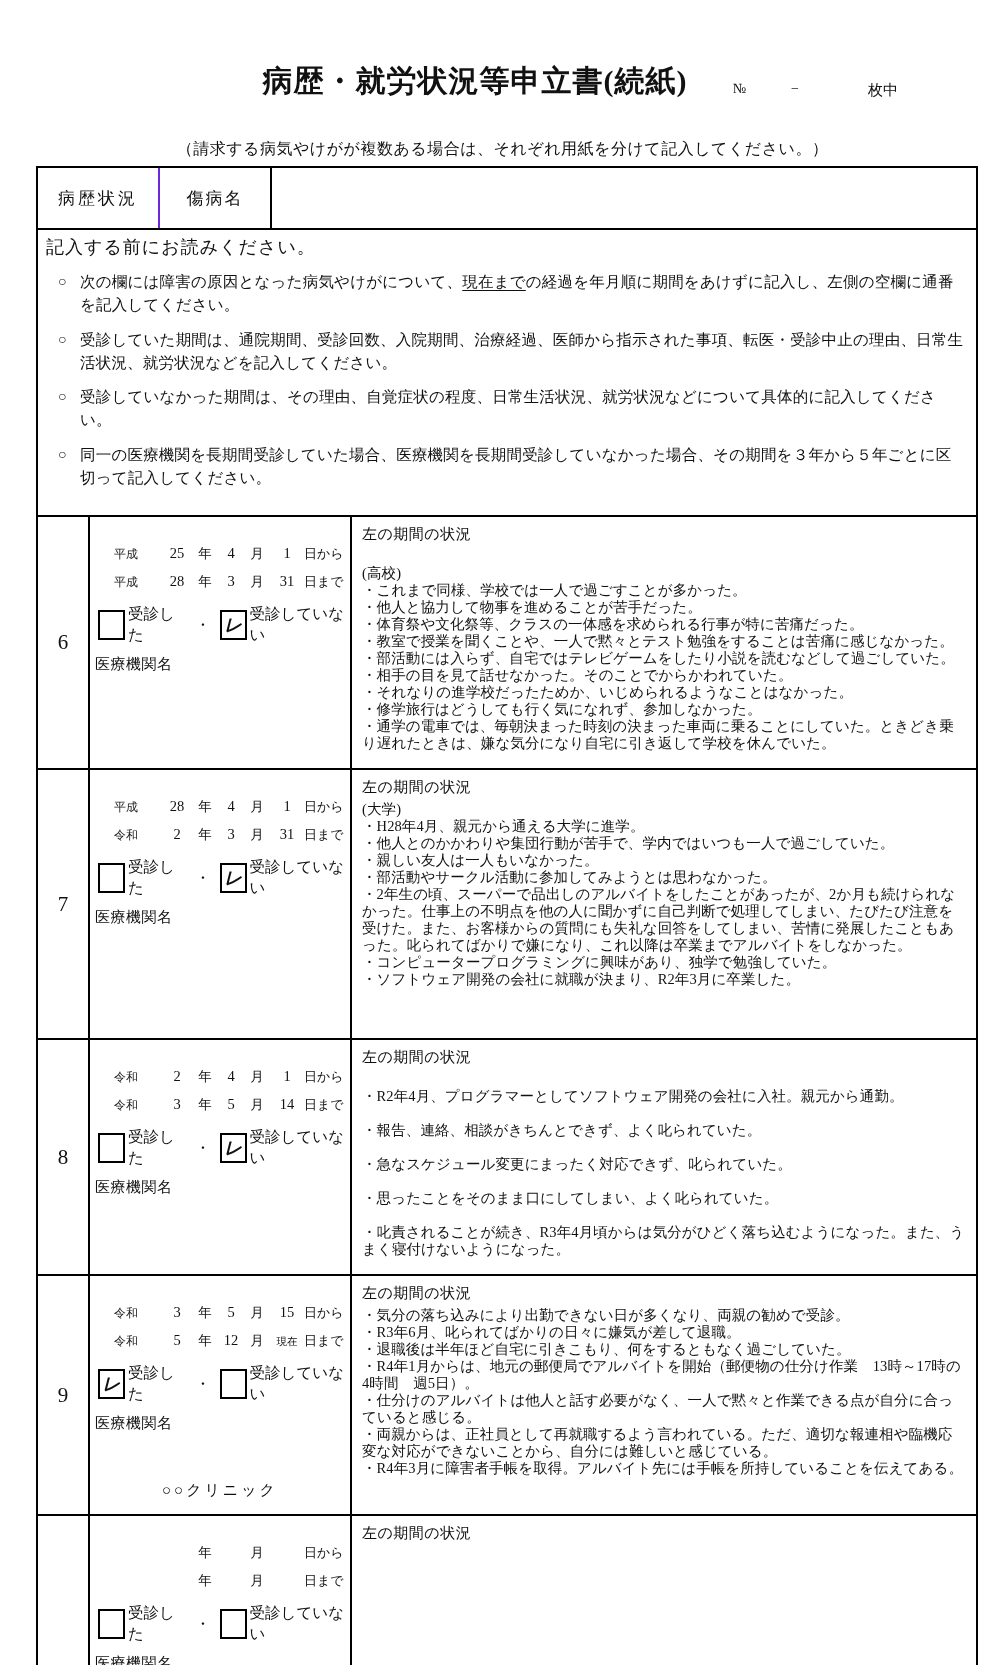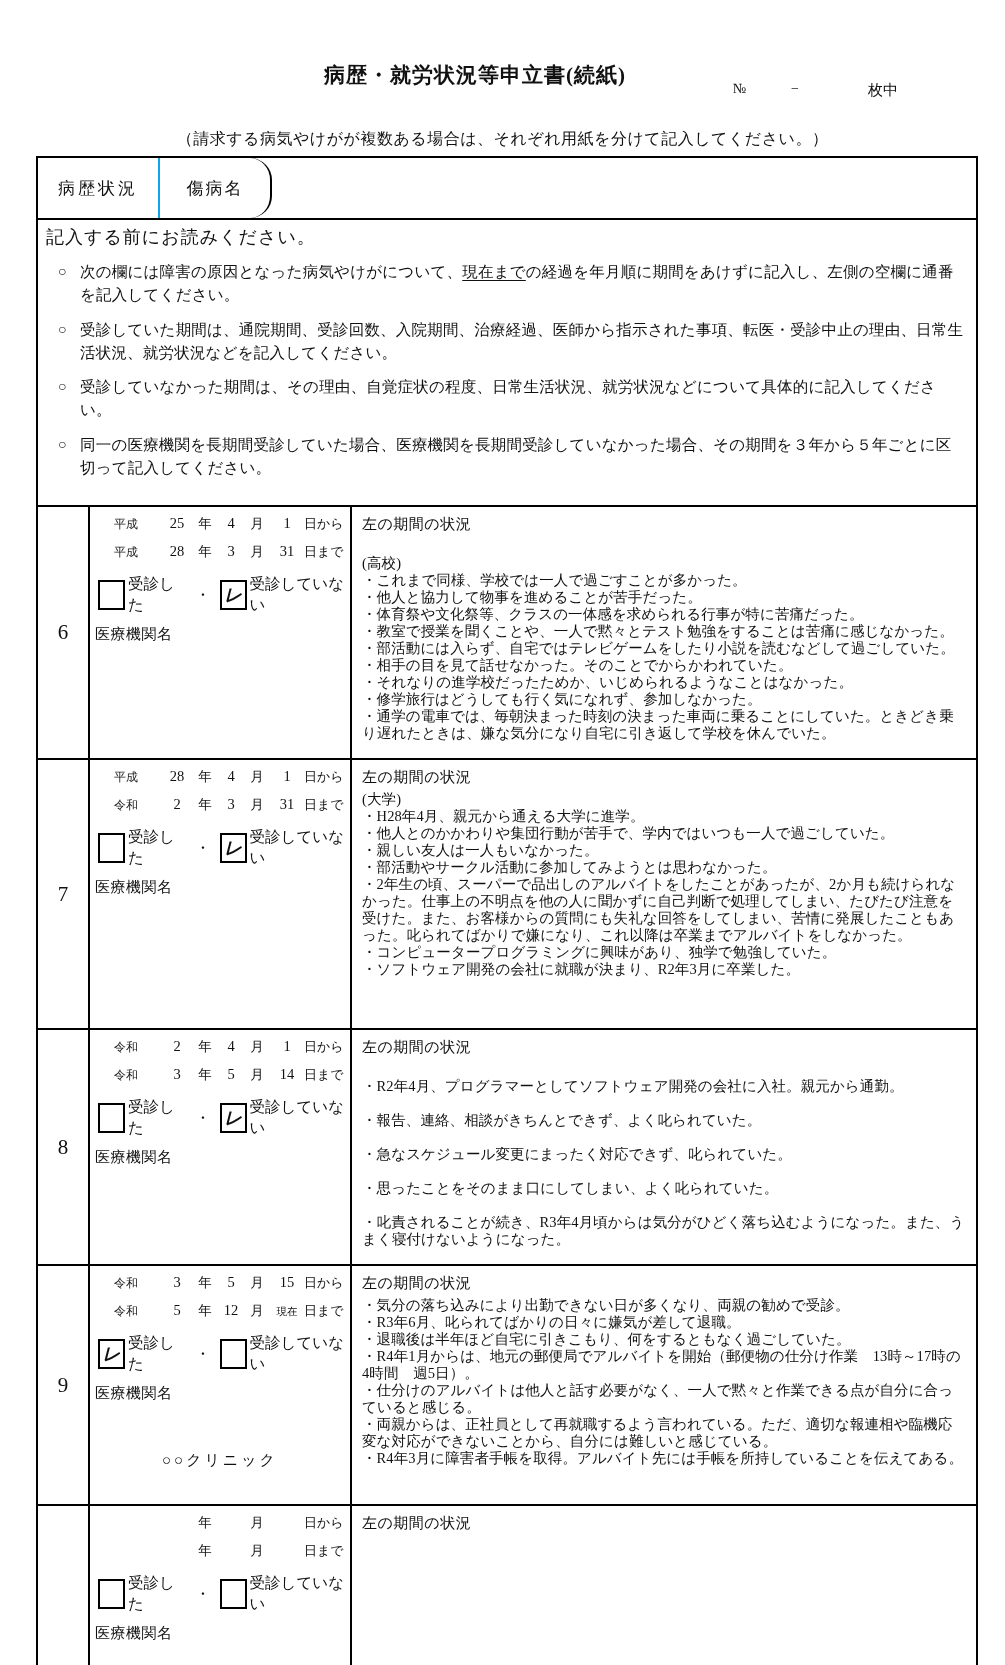--- a/index.html
+++ b/index.html
@@ -9,57 +9,57 @@
     height:1665px;
     background:#fff;
     color:#111;
     font-family:"Liberation Serif","DejaVu Serif",serif;
     overflow:hidden;
   }
   
   .header{position:relative;height:70px;margin-top:55px;}
   .title{
     position:absolute;top:6px;left:225px;width:500px;
-    text-align:center;font-size:21px;font-weight:bold;letter-spacing:1px;
+    text-align:center;font-size:30px;font-weight:bold;letter-spacing:1px;
   }
   .no-label{position:absolute;top:26px;left:733px;font-size:14px;}
   .no-dash{position:absolute;top:26px;left:791px;font-size:14px;}
   .sheets-label{position:absolute;top:26px;left:868px;font-size:15px;}
-  .subtitle{text-align:center;font-size:16px;margin-top:4px;letter-spacing:0.5px;}
+  .subtitle{text-align:center;font-size:16px;margin-top:14px;letter-spacing:0.5px;}
   
   .form-table{
     margin:6px 27px 0 36px;
     width:942px;
     border:2.5px solid #000;
     box-sizing:border-box;
   }
   .top-row{display:flex;height:60px;}
-  .tr-c1{width:120px;border-right:2px solid #0ea5e9;display:flex;align-items:center;justify-content:center;font-size:17px;letter-spacing:3px;}
-  .tr-c2{width:110px;border-right:2px solid #000;display:flex;align-items:center;justify-content:center;font-size:17px;letter-spacing:2px;border-radius:22px;}
+  .tr-c1{width:120px;border-right:2px solid #6d28d9;display:flex;align-items:center;justify-content:center;font-size:17px;letter-spacing:3px;}
+  .tr-c2{width:110px;border-right:2px solid #000;display:flex;align-items:center;justify-content:center;font-size:17px;letter-spacing:2px;}
   .tr-c3{flex:1;}
   
   .instr{border-top:2.5px solid #000;padding:5px 12px 26px 8px;}
   .instr-head{font-size:18px;letter-spacing:1px;margin-bottom:2px;}
   .instr-item{display:flex;margin-top:11px;font-size:15.5px;line-height:1.5;}
   .instr-mark{width:22px;flex:0 0 22px;margin-left:12px;font-size:14px;padding-top:1px;}
   .instr-text{flex:1;letter-spacing:0.2px;}
   .u{text-decoration:underline;text-underline-offset:3px;}
   
   .rec-row{display:flex;border-top:2.5px solid #000;box-sizing:border-box;}
   .rr0{min-height:216px;}
   .rr1{min-height:270px;}
   .rr2{min-height:222px;}
   .rr3{min-height:240px;}
   .rr4{min-height:161px;}
   .num-cell{
     width:50px;flex:0 0 50px;border-right:2px solid #000;
     display:flex;align-items:center;justify-content:center;
     font-size:21px;
   }
-  .mid-cell{width:262px;flex:0 0 262px;border-right:2px solid #000;padding-top:4px;box-sizing:border-box;}
+  .mid-cell{width:262px;flex:0 0 262px;border-right:2px solid #000;padding-top:24px;box-sizing:border-box;}
   .period-line{display:flex;align-items:baseline;height:24px;margin-top:4px;font-size:14.5px;}
   .p-era{width:72px;flex:0 0 72px;text-align:center;font-size:12px;color:#222;}
   .p-num{width:30px;flex:0 0 30px;text-align:center;}
   .p-m{width:26px;flex:0 0 26px;}
   .p-unit{width:26px;flex:0 0 26px;text-align:center;font-size:13.5px;}
   .p-day{width:34px;flex:0 0 34px;text-align:center;}
   .p-day-sm{font-size:10.5px;}
   .p-suffix{width:50px;flex:0 0 50px;font-size:13px;}
   .check-line{display:flex;align-items:center;margin-top:7px;padding-left:8px;font-size:15.5px;}
   .cbox{

